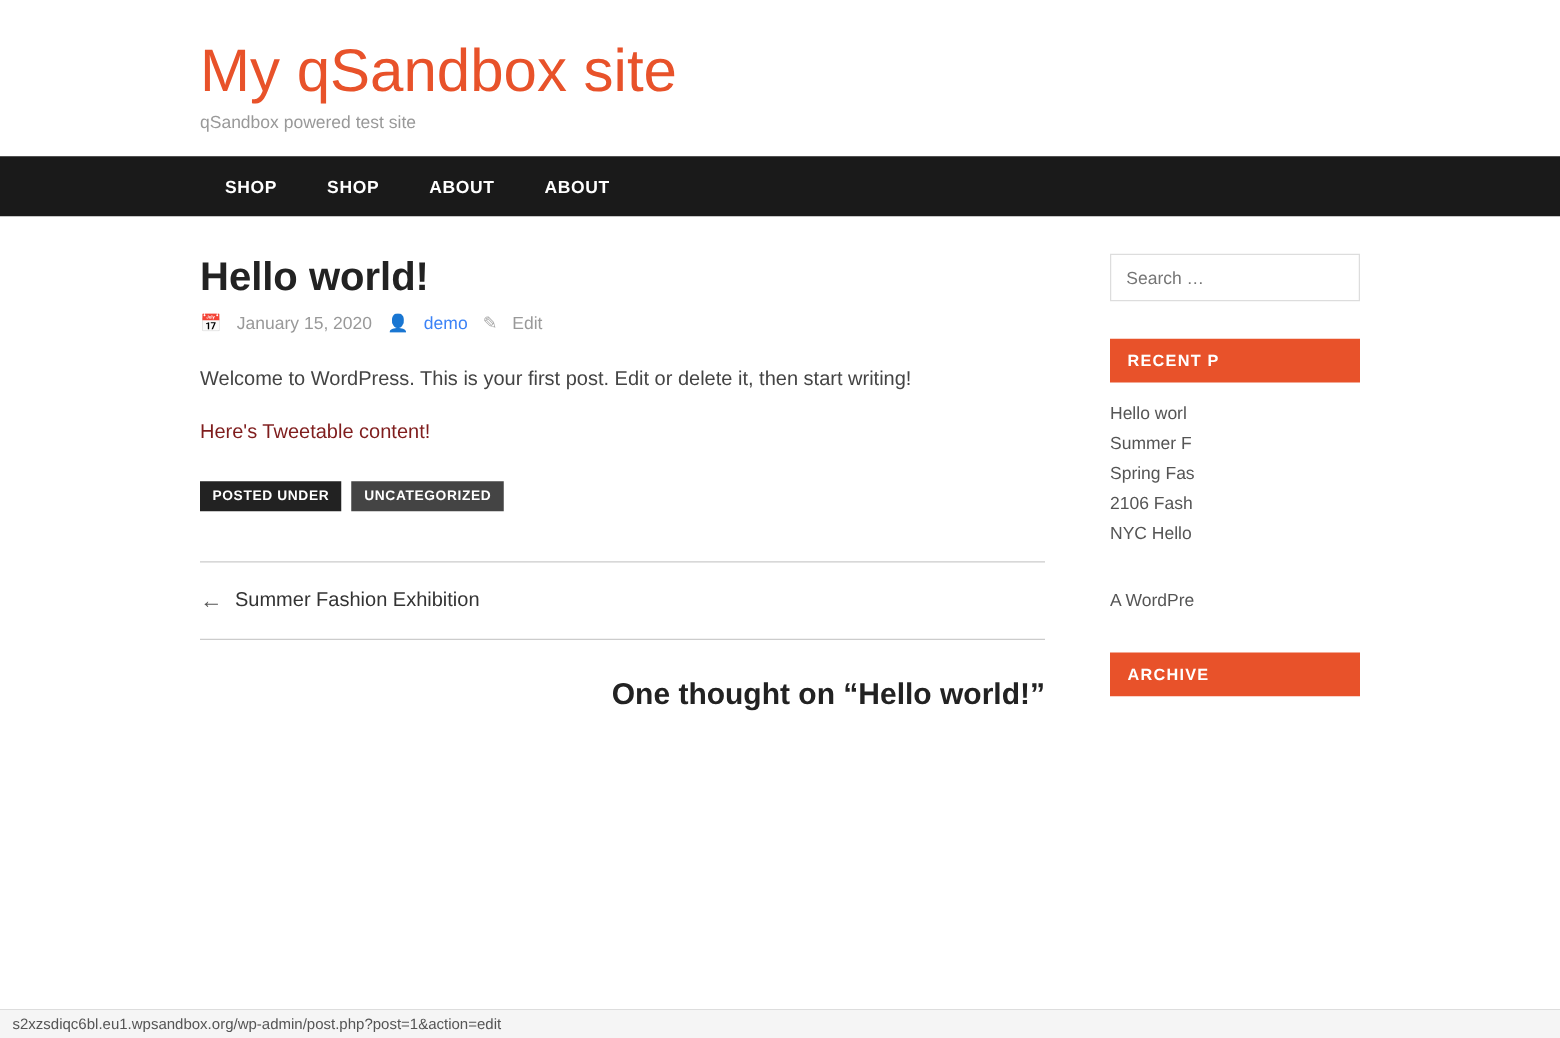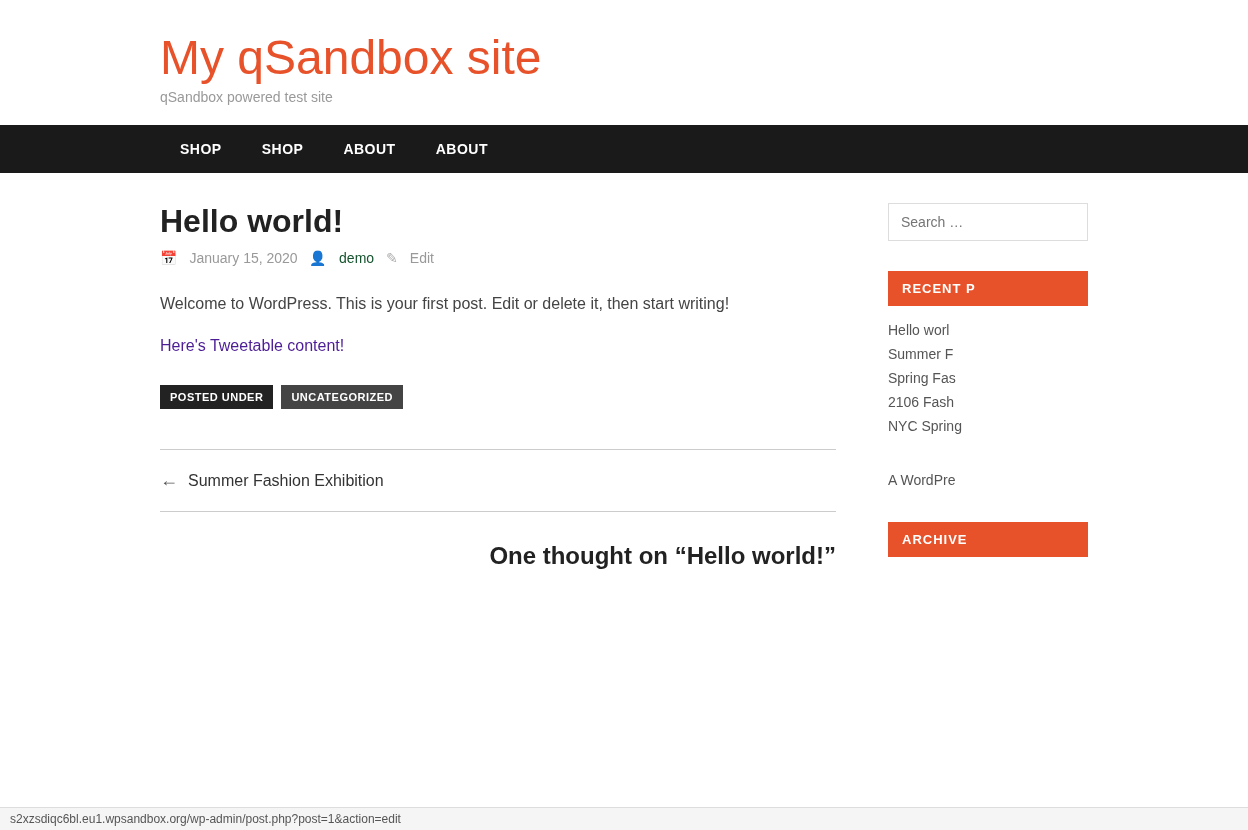--- a/index.html
+++ b/index.html
@@ -16,24 +16,24 @@
 
     
     #content-area { display: flex; padding: 30px 160px; gap: 52px; }
     #main-content { flex: 1; min-width: 0; }
     #sidebar { width: 200px; flex-shrink: 0; }
 
     
     .post-title { font-size: 32px; font-weight: bold; color: #222; font-family: Arial, sans-serif; margin-bottom: 10px; }
     .post-meta { font-size: 14px; color: #999; display: flex; align-items: center; gap: 12px; margin-bottom: 24px; font-family: Arial, sans-serif; }
     .post-meta .meta-icon { color: #aaa; }
-    .post-meta .meta-link { color: #14532d; }
+    .post-meta .meta-link { color: #3b82f6; }
     .post-meta .edit-link { color: #999; }
     .post-content { font-size: 16px; color: #444; line-height: 1.7; margin-bottom: 20px; font-family: Arial, sans-serif; }
-    .tweetable-link { color: #4c1d95; font-size: 16px; margin-bottom: 30px; display: block; font-family: Arial, sans-serif; }
+    .tweetable-link { color: #7f1d1d; font-size: 16px; margin-bottom: 30px; display: block; font-family: Arial, sans-serif; }
 
     .post-tags { display: flex; gap: 8px; align-items: flex-end; margin-bottom: 40px; }
     .tag-label { background: #222; color: #fff; font-size: 11px; font-weight: bold; padding: 6px 10px; font-family: Arial, sans-serif; letter-spacing: 0.5px; }
     .tag-value { background: #444; color: #fff; font-size: 11px; font-weight: bold; padding: 6px 10px; font-family: Arial, sans-serif; letter-spacing: 0.5px; }
 
     
     .post-nav-divider { border: none; border-top: 1px solid #ccc; margin-bottom: 20px; }
     .post-nav-prev { display: flex; align-items: center; gap: 10px; font-size: 16px; color: #333; font-family: Arial, sans-serif; margin-bottom: 20px; }
     .post-nav-arrow { font-size: 18px; color: #555; }
     .post-nav-divider2 { border: none; border-top: 1px solid #ccc; margin-top: 10px; }
@@ -109,21 +109,21 @@
     <div class="sidebar-search">
       <input class="search-input" type="text" placeholder="Search …" style="">
     </div>
 
     <div class="sidebar-section-title">RECENT P</div>
     <ul class="sidebar-list">
       <li>Hello worl</li>
       <li>Summer F</li>
       <li>Spring Fas</li>
       <li>2106 Fash</li>
-      <li>NYC Spring</li>
+      <li>NYC Hello</li>
     </ul>
 
     <ul class="sidebar-list">
       <li>A WordPre</li>
     </ul>
 
     <div class="sidebar-section-title">ARCHIVE</div>
 
   </div>
 

